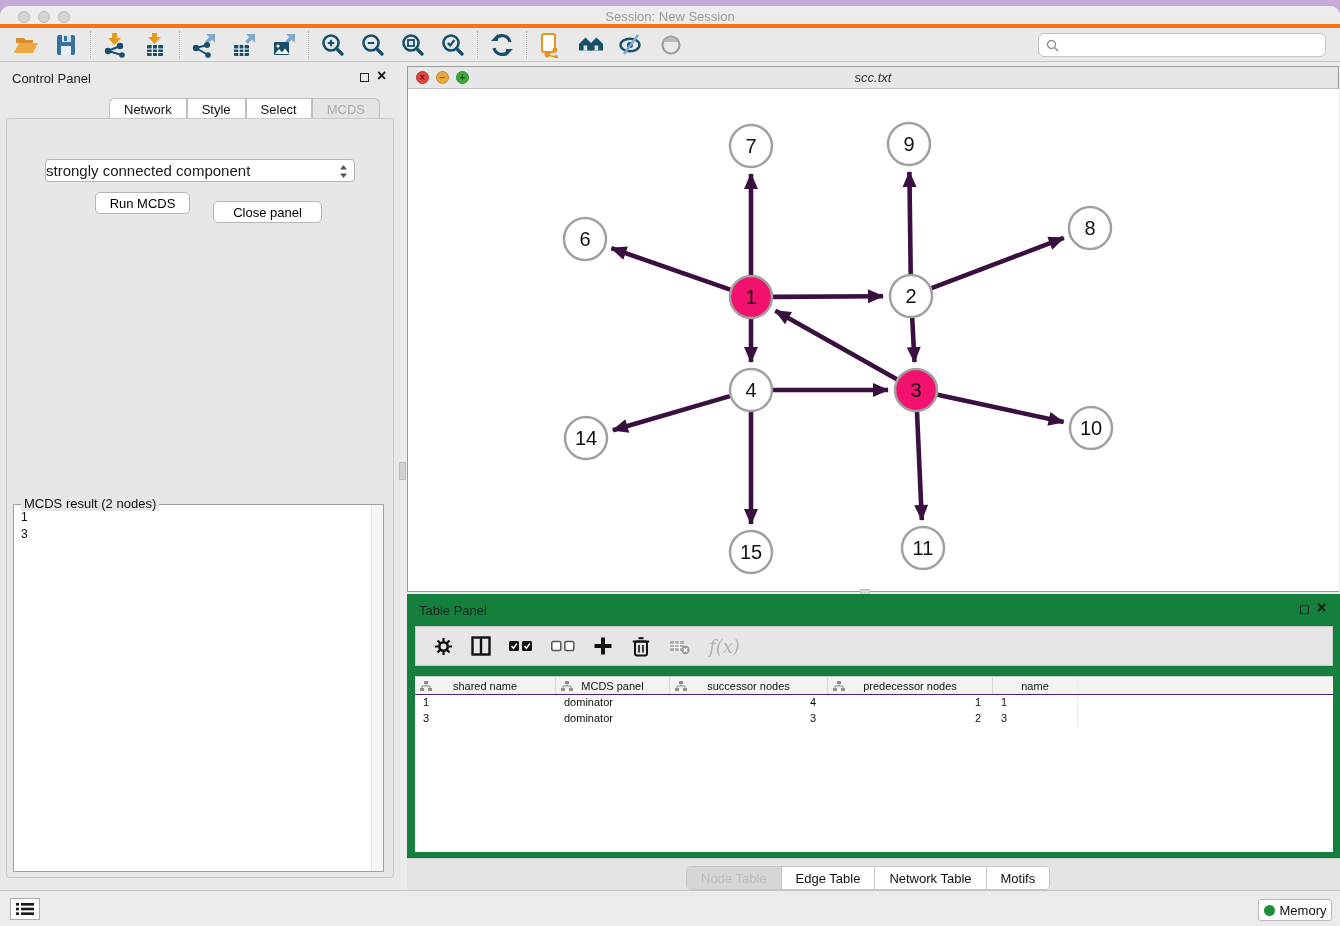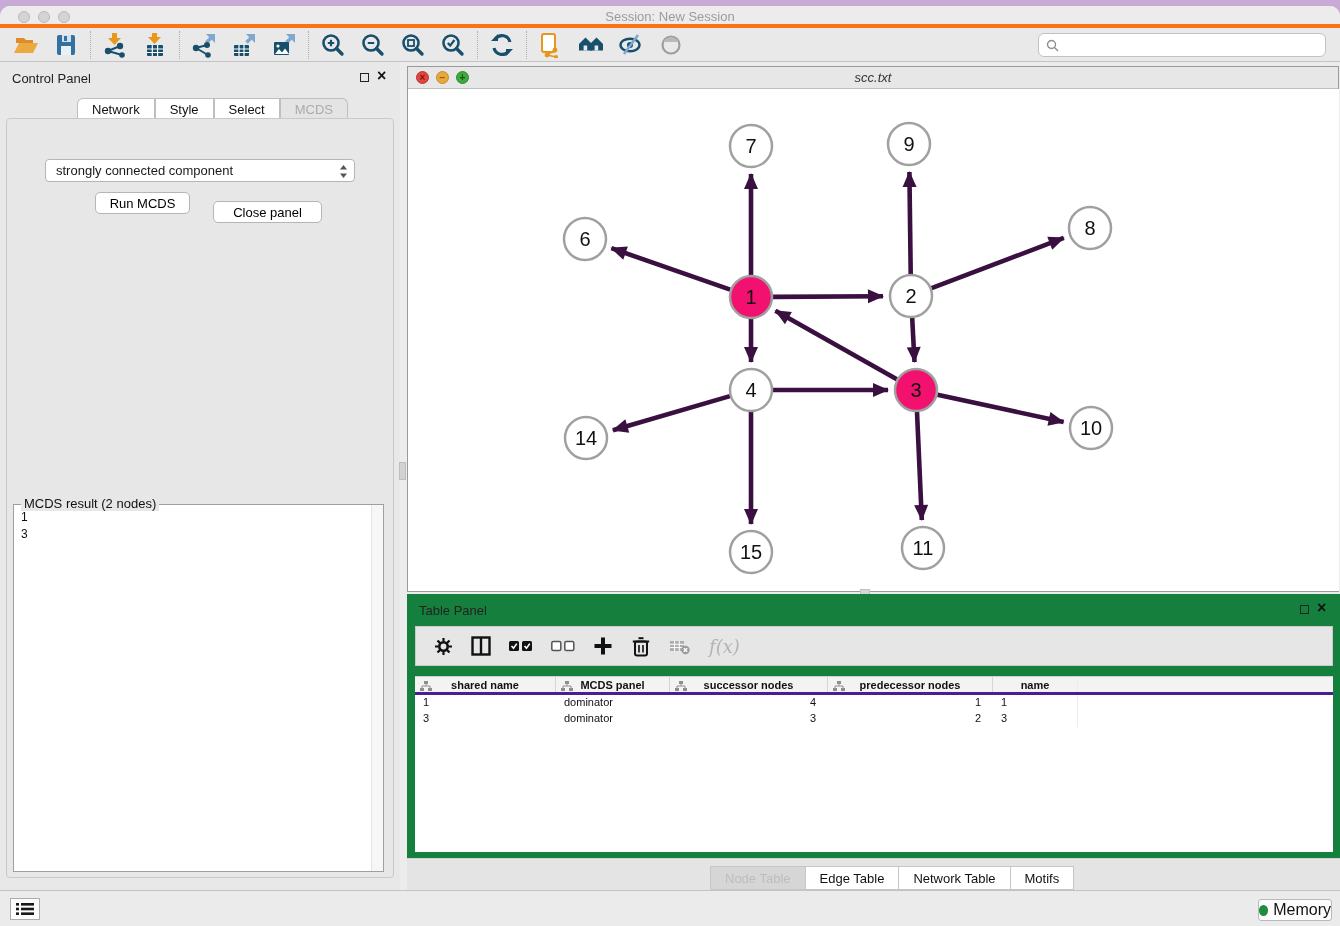--- a/index.html
+++ b/index.html
@@ -24,28 +24,28 @@
 
   
   .control-panel { position:absolute; left:0; top:56px; width:400px; height:828px; background:#E8E8E8; }
   .panel-header { position:absolute; top:0; left:0; right:0; height:32px; }
   .panel-title { position:absolute; left:12px; top:9px; font-size:13px; color:#222; }
   .float-icon { position:absolute; width:9px; height:9px; border:1.5px solid #222; top:11px; }
   .close-x { position:absolute; top:4px; font-size:16px; font-weight:bold; color:#111; line-height:20px; }
   .cp-tabs { position:absolute; top:36px; left:77px; height:21px; display:flex; }
   .cp-tab { height:21px; padding:0 14px; background:#fff; border:1px solid #BFBFBF; border-bottom:none; font-size:13px;
             display:flex; align-items:center; color:#111; }
-  .cp-tab:first-child { border-top-left-radius:6px; }
+  .cp-tab:first-child { border-top-left-radius:6px;margin-left:32px; }
   .cp-tab:last-child { border-top-right-radius:6px; }
   .cp-tab.sel { background:#E4E4E4; color:#ABABAB; }
   .cp-content { position:absolute; top:56px; left:6px; width:388px; height:760px; background:#E7E7E7;
                 border:1px solid #C9C9C9; border-radius:4px; }
   .opt-label { position:absolute; top:19px; left:0; right:0; text-align:center; font-size:13px; color:#1a1a1a; }
   .criterion-select { position:absolute; top:40px; left:38px; width:310px; height:23px; background:#fff; border:1px solid #B5B5B5;
-                      border-radius:4px; font-size:13px; display:flex; align-items:center; padding-left:10px; }
+                      border-radius:4px; font-size:15px; display:flex; align-items:center; }
   .criterion-select .stepper { position:absolute; right:6px; top:4px; }
   .cp-btn { position:absolute; top:73px; height:22px; background:#fff; border:1px solid #B5B5B5; border-radius:5px;
             font-size:13px; text-align:center; font-family:inherit; }
   .btn-run { left:88px; width:95px; }
   .btn-close { left:206px; width:109px;margin-top:9px; }
   .result-group { position:absolute; left:6px; top:377px; width:371px; height:376px; }
   .result-border { position:absolute; top:8px; left:0; right:0; bottom:0; border:1px solid #9F9F9F; }
   .result-label { position:absolute; top:0; left:8px; background:#E7E7E7; padding:0 3px; font-size:13px; color:#111; z-index:2; }
   .result-inner { position:absolute; top:9px; left:1px; right:1px; bottom:1px; background:#fff; z-index:1; }
   .result-lines { padding:4px 0 0 7px; font-size:12px; line-height:17px; color:#111; }
@@ -66,39 +66,39 @@
   .dot-green { left:48px; background:#3FA93F; border:1px solid #2F8A2F; color:#135B13; }
   .net-client { position:absolute; top:22px; left:1px; width:930px; height:502px; background:#fff; }
 
   
   .table-panel { position:absolute; left:407px; top:588px; width:933px; height:296px; background:#15803d; }
   .tp-toolbar { position:absolute; left:8px; top:32px; width:918px; height:40px; background:#E6E6E6; border:1px solid #C9C9C9;
                 display:flex; align-items:center; gap:18px; padding-left:18px; }
   .tp-ibtn { background:none; border:none; display:flex; align-items:center; }
   .fx-label { font-size:18px; font-style:italic; font-family:"DejaVu Serif","Liberation Serif",serif; color:#B3B3B3; }
   .tp-table { position:absolute; left:8px; top:82px; width:918px; height:176px; background:#fff; border-top:1px solid #D0D0D0; }
-  .tp-headrow { display:flex; height:18px; background:#F3F3F3; border-bottom:3px solid #4c1d95;font-weight:bold; }
+  .tp-headrow { display:flex; height:18px; background:#F3F3F3; border-bottom:1px solid #4c1d95; }
   .tp-th { position:relative; display:flex; align-items:center; justify-content:center; font-size:11px; color:#111;
            border-right:1px solid #D6D6D6; }
   .tp-th svg { position:absolute; left:5px; top:4px; }
   .tp-row { display:flex; height:16px; font-size:11px; color:#111; }
   .tp-td { padding:1px 0 0 0; }
   .c0{width:141px;} .c1{width:114px;} .c2{width:158px;} .c3{width:165px;} .c4{width:85px; border-right:1px solid #EDEDED;}
   .td-left{ padding-left:8px; } .td-right{ text-align:right; padding-right:12px; }
   .tp-footer { position:absolute; left:0; right:0; top:264px; bottom:0; background:#E4E4E4; border-top:1px solid #D2D2D2; }
-  .tp-tabs { position:absolute; left:303px; top:7px; display:flex; border:1px solid #C6C6C6; border-radius:0; overflow:hidden; background:#fff; }
+  .tp-tabs { position:absolute; left:279px; top:7px; display:flex; border:1px solid #C6C6C6; border-radius:5px; overflow:hidden; background:#fff; }
   .tp-tab { height:22px; padding:0 14px; font-size:13px; display:flex; align-items:center; color:#111; background:#fff; border-right:1px solid #C6C6C6; }
   .tp-tab:last-child { border-right:none; }
   .tp-tab.sel { background:#D6D6D6; color:#BDBDBD; }
 
   
   .statusbar { position:absolute; left:0; right:0; top:884px; height:36px; background:#EBEBEB; border-top:1px solid #C3C3C3; }
   .list-btn { position:absolute; left:10px; top:7px; width:30px; height:22px; background:#FDFDFD; border:1px solid #ADADAD; display:flex; align-items:center; justify-content:center; }
   .memory-btn { position:absolute; right:8px; top:8px; width:74px; height:22px; background:#FDFDFD; border:1px solid #B9B9B9; border-radius:3px;
-                display:flex; align-items:center; justify-content:center; gap:5px; font-size:16px; color:#111; }
+                display:flex; align-items:center; justify-content:center; gap:5px; font-size:13px; color:#111; }
   .mem-dot { width:11px; height:11px; border-radius:50%; background:#1E8E3E; }
 </style>
 </head>
 <body>
 
 <div id="app">
 
   <div class="titlebar">
     <span class="tl-dot" style="left:18px"></span>
     <span class="tl-dot" style="left:38px"></span>

